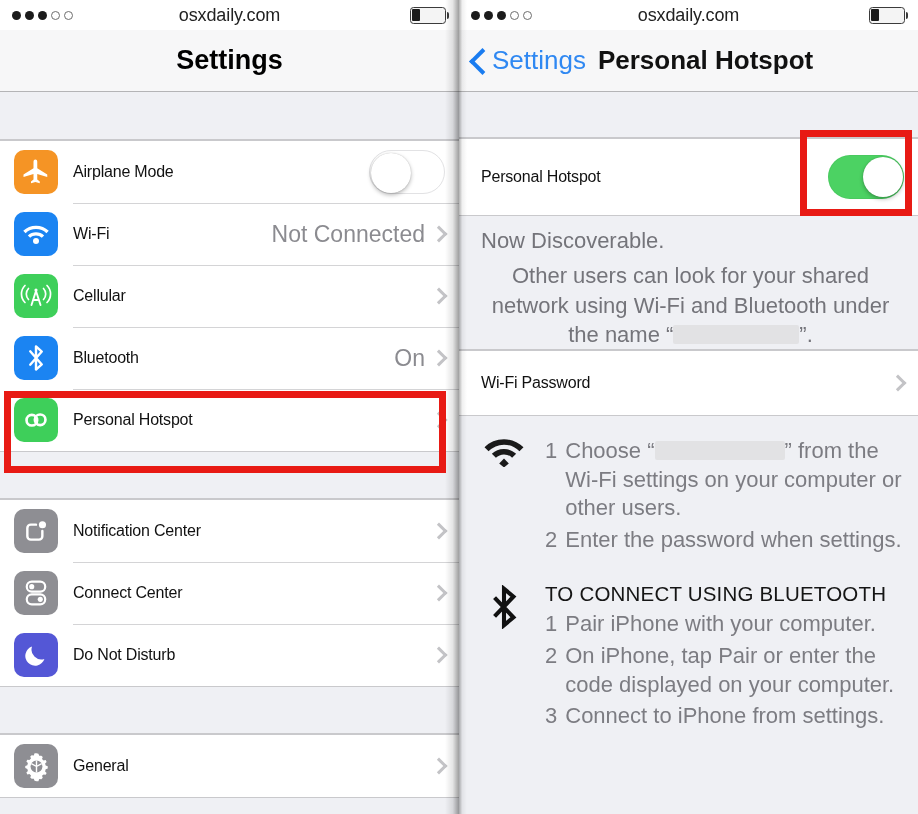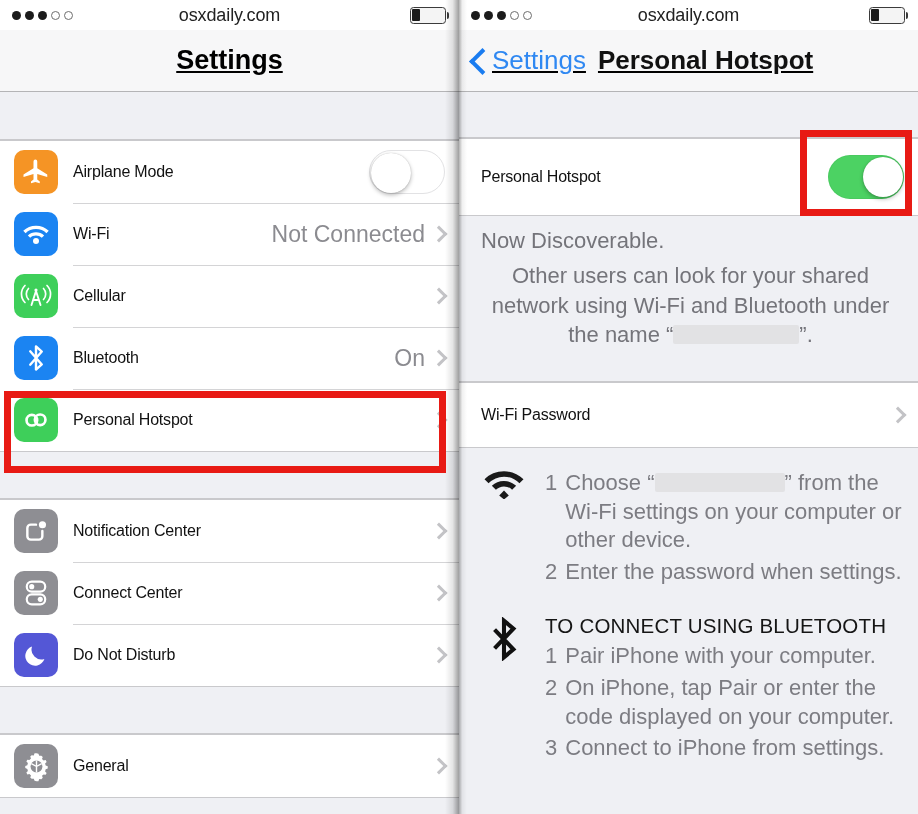--- a/index.html
+++ b/index.html
@@ -9,21 +9,20 @@
     background: #ffffff;
     overflow: hidden;
   }
   .screens { display: flex; width: 918px; height: 814px; position: relative; }
 
   .phone {
     width: 514px; height: 814px;
     position: relative;
     overflow: hidden;
     background: #eff0f4;
-    text-decoration: underline;
   }
   .phone.left { border-right: 0; }
 
   
   .edge-right {
     position: absolute; top: 0; right: 0; width: 14px; height: 100%;
     background: linear-gradient(to right, rgba(0,0,0,0) 0%, rgba(0,0,0,0.10) 55%, rgba(0,0,0,0.38) 100%);
     pointer-events: none; z-index: 40;
   }
   .edge-left {
@@ -109,21 +108,21 @@
   .toggle.on { background: #4cd263; box-shadow: inset 0 0 0 1px rgba(0,0,0,0.04); }
   .knob {
     position: absolute; top: 2px; width: 40px; height: 40px; border-radius: 50%;
     background: #ffffff; box-shadow: 0 2px 4px rgba(0,0,0,0.28), 0 0 1px rgba(0,0,0,0.25);
   }
   .toggle.off .knob { left: 1px; }
   .toggle.on .knob { right: 1px; }
 
   
   .desc {
-    background: #eff0f4; padding: 10px 18px 32px 22px;
+    background: #eff0f4; padding: 10px 18px 0 22px;
     border-bottom: 1px solid #c9c9cc;
   }
   .desc p { font-size: 22px; color: #74747a; line-height: 1.33; }
   .desc p + p { margin-top: 6px; text-align: center; }
   .redact {
     display: inline-block; background: #e2e2e4; border-radius: 2px;
     width: 126px; height: 19px; vertical-align: -2px;
   }
   .redact.wide { width: 130px; }
 
@@ -381,21 +380,21 @@
         <div class="howto-icon">
           <svg width="42" height="30" viewBox="0 0 28 20" fill="#1a1a1a">
             <path d="M14 1.5c5 0 9.6 2 13 5.3l-2.7 2.7A15.2 15.2 0 0 0 14 5.1 15.2 15.2 0 0 0 3.7 9.5L1 6.8C4.4 3.5 9 1.5 14 1.5z"></path>
             <path d="M14 8c3.1 0 6 1.2 8.1 3.2l-2.7 2.7A7.6 7.6 0 0 0 14 11.6c-2.1 0-4 .8-5.4 2.3l-2.7-2.7A11.5 11.5 0 0 1 14 8z"></path>
             <path d="M14 14.4l3.2 3.2L14 20.3l-3.2-2.7z"></path>
           </svg>
         </div>
         <div class="howto-body">
           <div class="step">
             <span class="step-n">1</span>
-            <span class="step-t"><span>Choose “</span><span class="redact wide"></span><span>” from the Wi-Fi settings on your computer or other device.</span></span>
+            <span class="step-t"><span>Choose “</span><span class="redact wide"></span><span>” from the Wi-Fi settings on your computer or other users.</span></span>
           </div>
           <div class="step">
             <span class="step-n">2</span>
             <span class="step-t">Enter the password when settings.</span>
           </div>
         </div>
       </div>
 
       <div class="howto" style="padding-top:22px">
         <div class="howto-icon">

